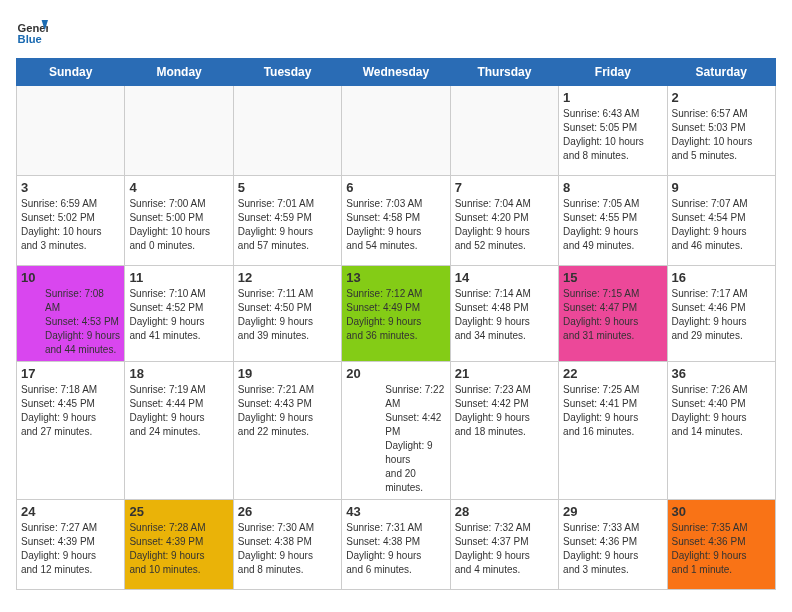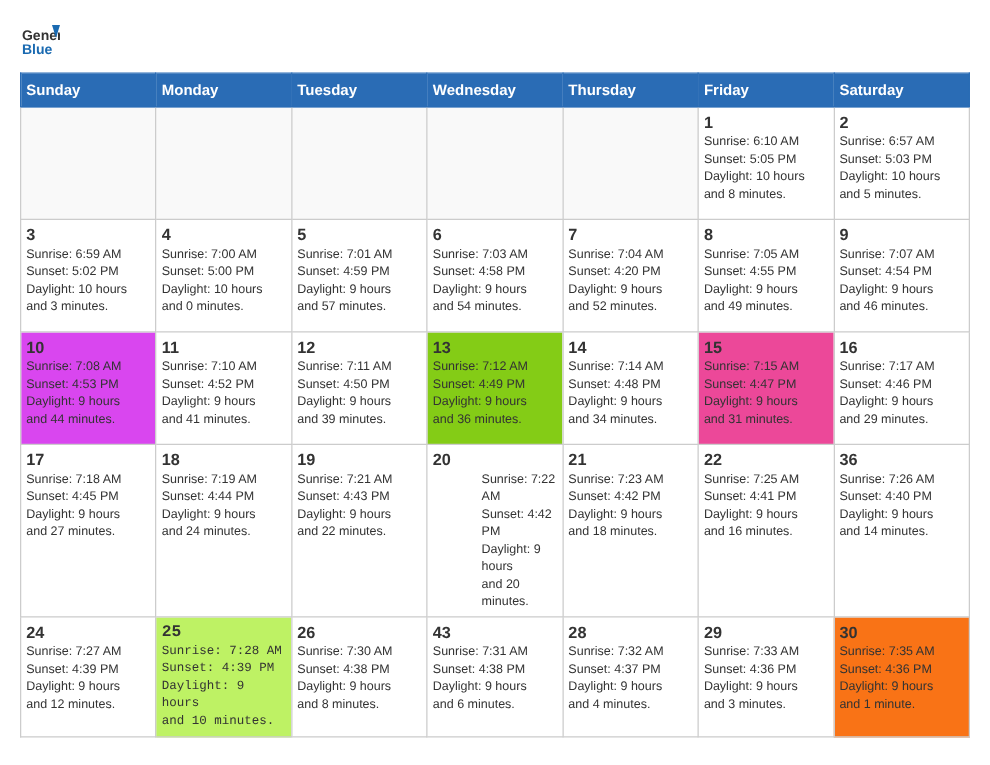--- a/index.html
+++ b/index.html
@@ -46,21 +46,21 @@
       width: 100%;
       border-collapse: collapse;
       table-layout: fixed;
     }
     th {
       background-color: #2a6cb5;
       color: #fff;
       font-size: 12px;
       font-weight: bold;
       padding: 6px 4px;
-      text-align: left;
+      text-align: center;
       border: 1px solid #2a6cb5;
     }
     td {
       border: 1px solid #ccc;
       vertical-align: top;
       padding: 4px;
       height: 90px;
       background: #fff;
       font-size: 10px;
       color: #333;
@@ -115,21 +115,21 @@
   </thead>
   <tbody id="calendar-body">
   <tr>
         <td class="empty"></td>
         <td class="empty"></td>
         <td class="empty"></td>
         <td class="empty"></td>
         <td class="empty"></td>
         <td style="background: rgb(255, 255, 255);">
           <span class="day-num">1</span>
-          <div class="day-detail" style="white-space: pre-line;">Sunrise: 6:10 AM
+          <div class="day-detail" style="white-space: pre-line;">Sunrise: 6:43 AM
 Sunset: 5:05 PM
 Daylight: 10 hours
 and 8 minutes.</div>
         </td>
         <td style="background: rgb(255, 255, 255);">
           <span class="day-num">2</span>
           <div class="day-detail" style="white-space: pre-line;">Sunrise: 6:57 AM
 Sunset: 5:03 PM
 Daylight: 10 hours
 and 5 minutes.</div>
@@ -182,21 +182,21 @@
           <span class="day-num">9</span>
           <div class="day-detail" style="white-space: pre-line;">Sunrise: 7:07 AM
 Sunset: 4:54 PM
 Daylight: 9 hours
 and 46 minutes.</div>
         </td>
       </tr>
       <tr>
         <td style="background: #d946ef;">
           <span class="day-num">10</span>
-          <div class="day-detail" style="white-space: pre-line;">Sunrise: 7:08 AM
+          <div class="day-detail" style="white-space: pre-line; margin-left: 24px;">Sunrise: 7:08 AM
 Sunset: 4:53 PM
 Daylight: 9 hours
 and 44 minutes.</div>
         </td>
         <td style="background: rgb(255, 255, 255);">
           <span class="day-num">11</span>
           <div class="day-detail" style="white-space: pre-line;">Sunrise: 7:10 AM
 Sunset: 4:52 PM
 Daylight: 9 hours
 and 41 minutes.</div>
@@ -289,21 +289,21 @@
         </td>
       </tr>
       <tr>
         <td style="background: rgb(255, 255, 255);">
           <span class="day-num">24</span>
           <div class="day-detail" style="white-space: pre-line;">Sunrise: 7:27 AM
 Sunset: 4:39 PM
 Daylight: 9 hours
 and 12 minutes.</div>
         </td>
-        <td style="background: #bef264; font-family: Liberation Mono, monospace;">
+        <td style="background: #eab308;">
           <span class="day-num">25</span>
           <div class="day-detail" style="white-space: pre-line;">Sunrise: 7:28 AM
 Sunset: 4:39 PM
 Daylight: 9 hours
 and 10 minutes.</div>
         </td>
         <td style="background: rgb(255, 255, 255);">
           <span class="day-num">26</span>
           <div class="day-detail" style="white-space: pre-line;">Sunrise: 7:30 AM
 Sunset: 4:38 PM

